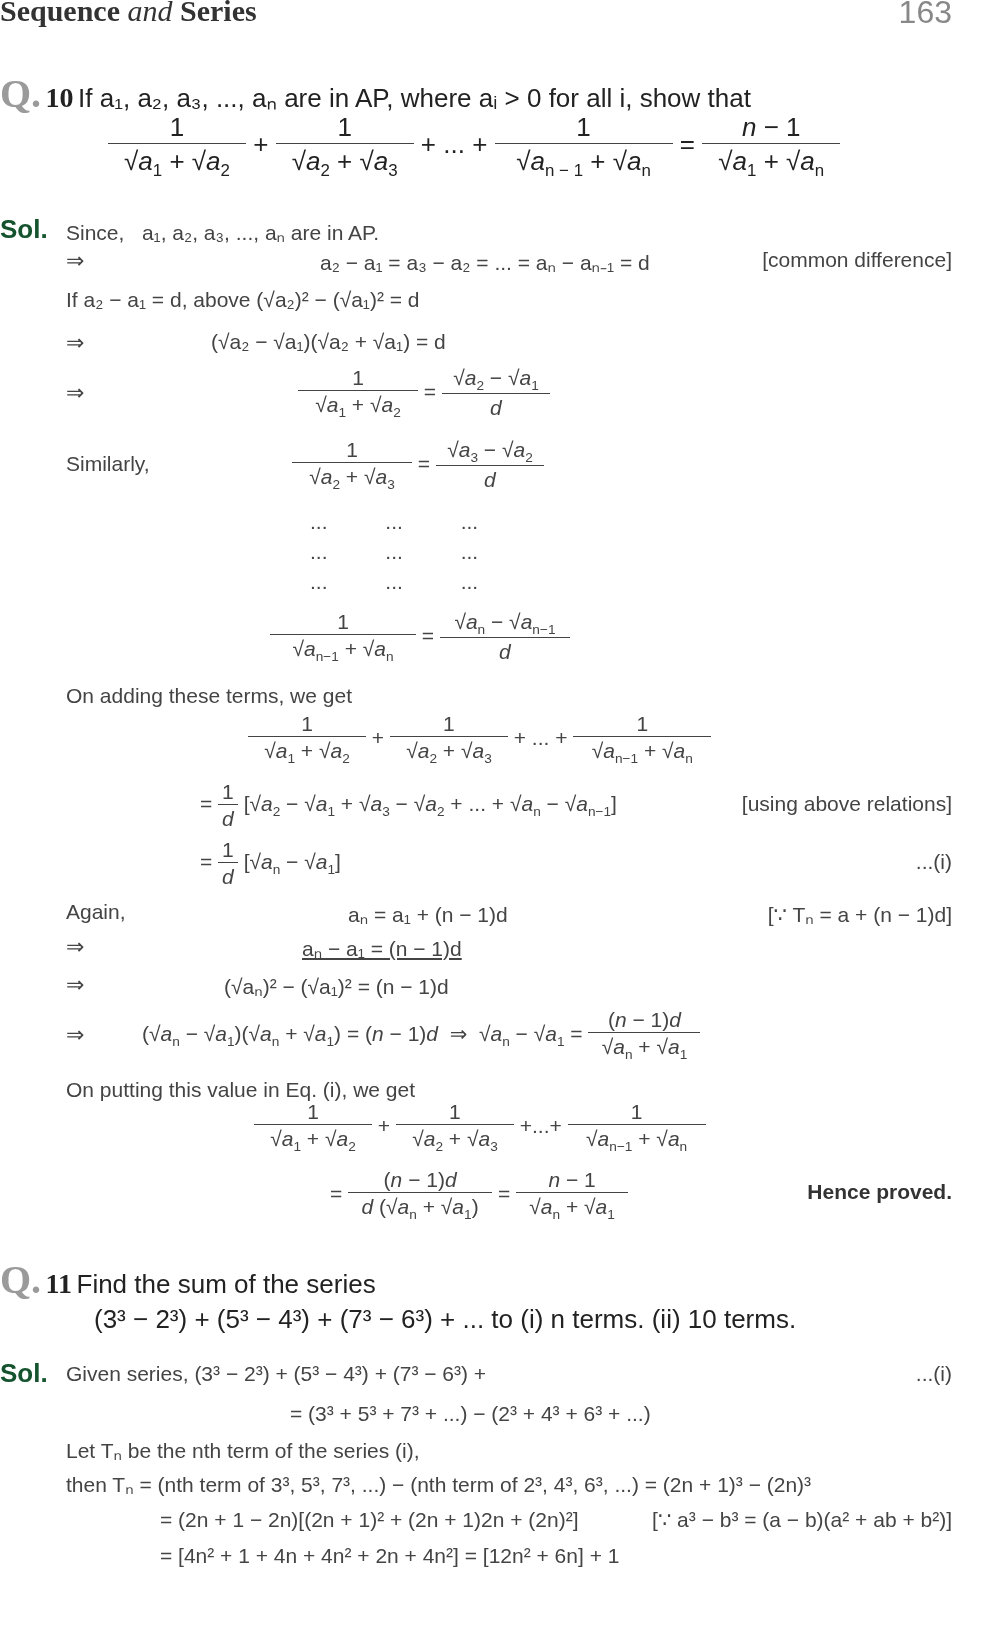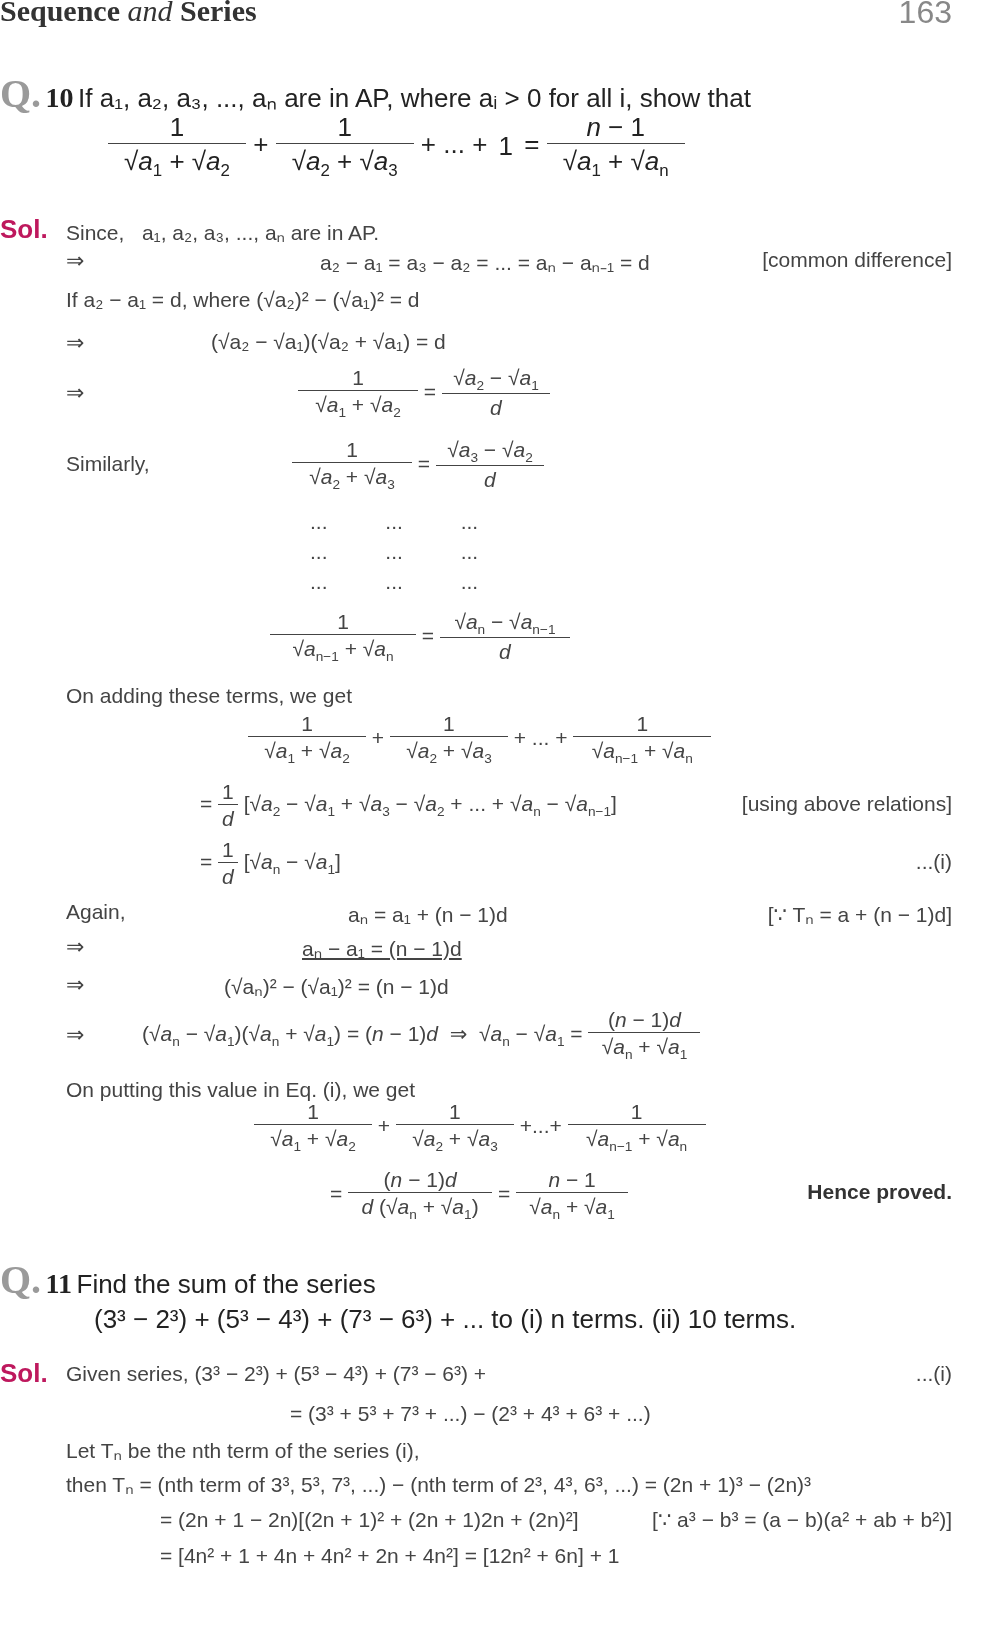--- a/index.html
+++ b/index.html
@@ -4,21 +4,21 @@
 <style>
   html, body { margin:0; padding:0; background:#fff; }
   body { width:1000px; height:1646px; position:relative; overflow:hidden; color:#333; font-family:"Liberation Sans", sans-serif; }
   .abs { position:absolute; white-space:nowrap; }
   .hdr { font-family:"Liberation Serif", serif; font-size:30px; font-weight:bold; color:#333; top:-6px; left:0; }
   .hdr i { font-weight:normal; }
   .pg { font-family:"Liberation Sans", sans-serif; font-size:32px; color:#888; top:-6px; right:48px; font-weight:300; }
   .qmark { font-family:"Liberation Serif", serif; font-weight:bold; font-size:40px; color:#9a9a9a; }
   .qnum { font-family:"Liberation Serif", serif; font-weight:bold; font-size:28px; color:#222; }
   .qtext { font-family:"Liberation Sans", sans-serif; font-size:26px; color:#222; }
-  .sol { font-family:"Liberation Sans", sans-serif; font-weight:bold; font-size:26px; color:#be185d; }
+  .sol { font-family:"Liberation Sans", sans-serif; font-weight:bold; font-size:26px; color:#14532d; }
   .t { font-size:21px; color:#444; }
   .m { font-size:21px; color:#444; font-family:"Liberation Sans", sans-serif; }
   .m i, .t i { font-style:italic; }
   .big { font-size:26px; color:#222; }
   sub, sup { font-size:65%; }
   .frac { display:inline-flex; flex-direction:column; align-items:center; vertical-align:middle; }
   .frac .num { padding:0 4px; }
   .frac .den { border-top:1.5px solid #444; padding:2px 4px 0; }
   .arrow { font-size:22px; color:#444; }
 </style>
@@ -37,35 +37,36 @@
   <span class="frac">
       <span class="num">1</span>
       <span class="den" style="width:130px;text-align:center;">√<i>a</i><sub>1</sub> + √<i>a</i><sub>2</sub></span>
     </span> +
   <span class="frac">
       <span class="num">1</span>
       <span class="den" style="width:130px;text-align:center;">√<i>a</i><sub>2</sub> + √<i>a</i><sub>3</sub></span>
     </span> + ... +
   <span class="frac">
       <span class="num">1</span>
+      <span class="den" style="width:170px;text-align:center;">√<i>a</i><sub>n − 1</sub> + √<i>a</i><sub>n</sub></span>
     </span> =
   <span class="frac">
       <span class="num"><i>n</i> − 1</span>
       <span class="den" style="width:130px;text-align:center;">√<i>a</i><sub>1</sub> + √<i>a</i><sub>n</sub></span>
     </span>
 </div>
 
 <div class="abs sol" style="top:214px;left:0;">Sol.</div>
 <div class="abs t" style="top:218px;left:66px;"><span>Since,</span>&nbsp;&nbsp; <span>a₁, a₂, a₃, ..., aₙ are in AP.</span></div>
 
 <div class="abs arrow" style="top:248px;left:66px;">⇒</div>
 <div class="abs m" style="top:248px;left:292px;margin-left:28px;">a₂ − a₁ = a₃ − a₂ = ... = aₙ − aₙ₋₁ = d</div>
 <div class="abs t" style="top:248px;right:48px;">[common difference]</div>
 
-<div class="abs m" style="top:288px;left:66px;">If a₂ − a₁ = d, where (√a₂)² − (√a₁)² = d</div>
+<div class="abs m" style="top:288px;left:66px;">If a₂ − a₁ = d, above (√a₂)² − (√a₁)² = d</div>
 
 <div class="abs arrow" style="top:330px;left:66px;">⇒</div>
 <div class="abs m" style="top:330px;left:178px;margin-left:33px;">(√a₂ − √a₁)(√a₂ + √a₁) = d</div>
 
 <div class="abs arrow" style="top:380px;left:66px;">⇒</div>
 <div class="abs m" style="top:366px;left:298px;">
   <span class="frac">
       <span class="num">1</span>
       <span class="den" style="width:112px;text-align:center;">√<i>a</i><sub>1</sub> + √<i>a</i><sub>2</sub></span>
     </span> =

